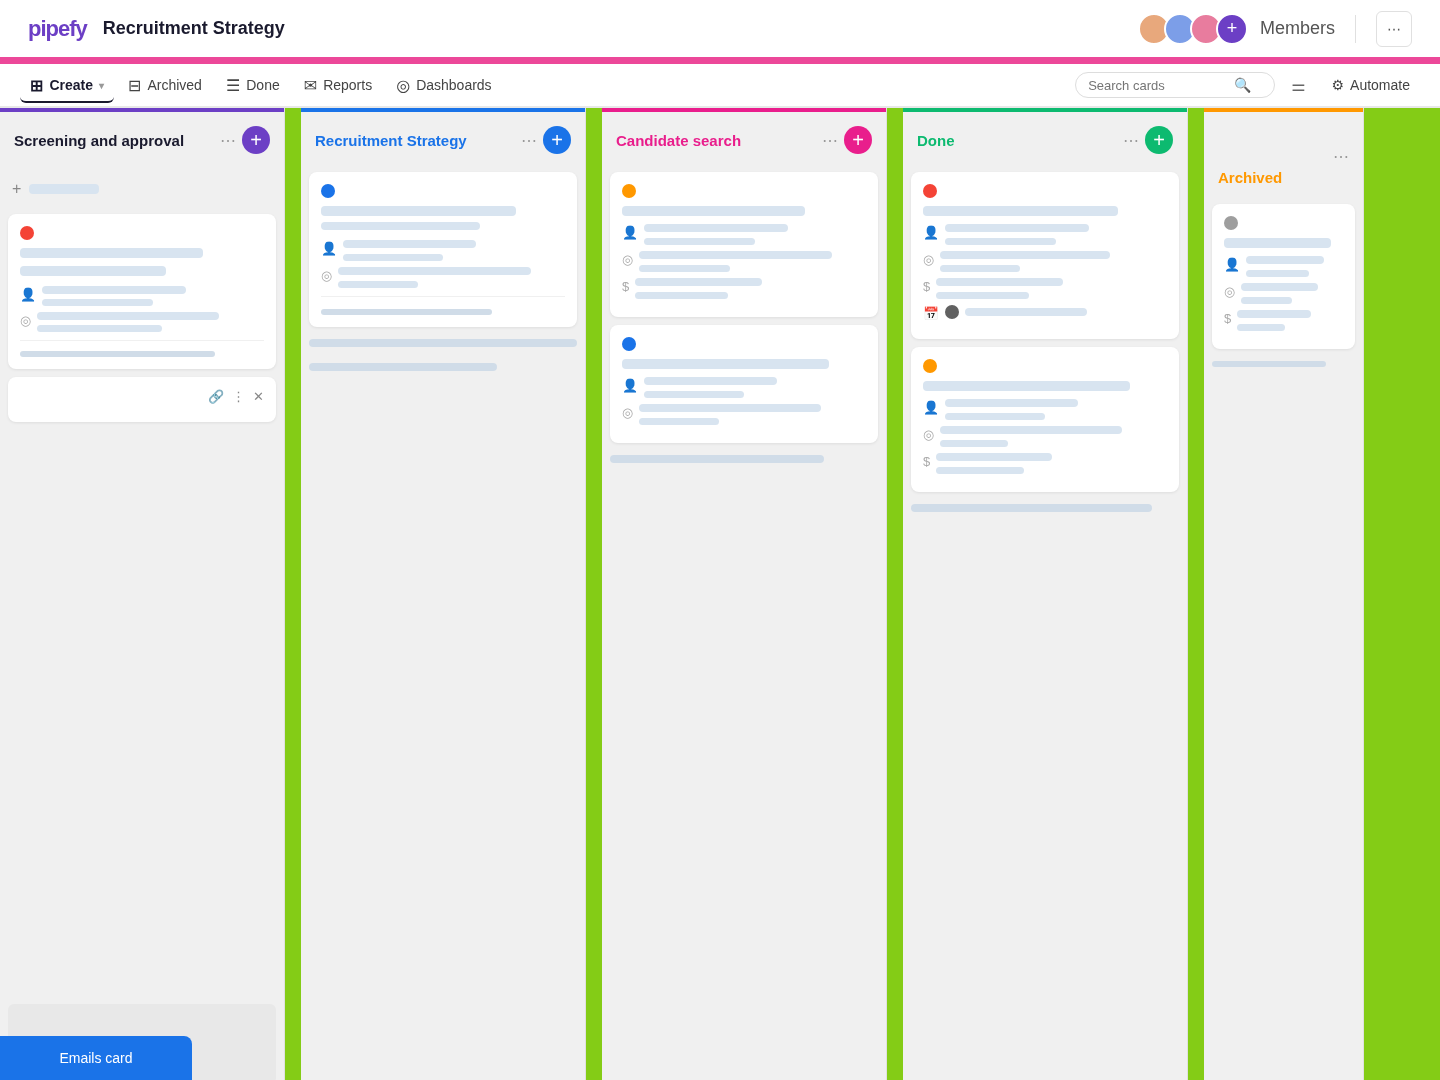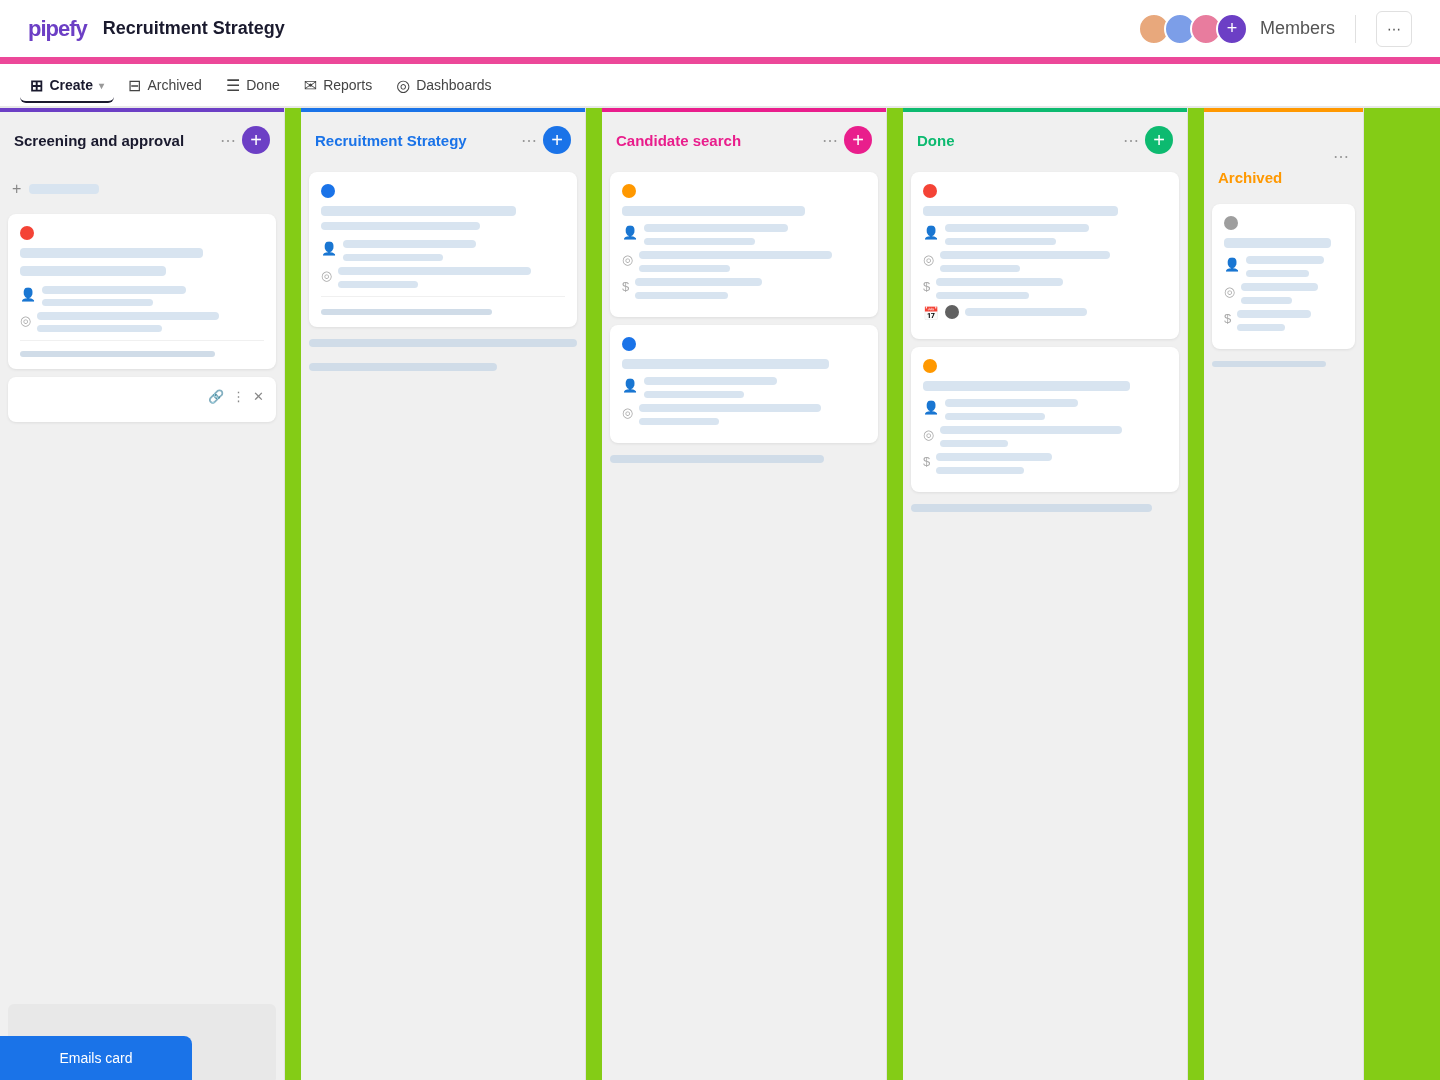--- a/index.html
+++ b/index.html
@@ -127,20 +127,33 @@
     <span>Done</span>
   </div>
   <div class="toolbar-item">
     <span class="toolbar-icon">✉</span>
     <span>Reports</span>
   </div>
   <div class="toolbar-item">
     <span class="toolbar-icon">◎</span>
     <span>Dashboards</span>
   </div>
+  <div class="toolbar-right">
+    <div class="search-bar">
+      <input type="text" placeholder="Search cards" style="">
+      <span style="color:#999;font-size:14px;">🔍</span>
+    </div>
+    <div class="filter-btn">
+      <span style="font-size:16px;color:#666;">⚌</span>
+    </div>
+    <div class="automate-btn">
+      <span style="font-size:14px;">⚙</span>
+      <span>Automate</span>
+    </div>
+  </div>
 </div>
 
 <div class="board">
 
   <div class="column col-screening">
     <div class="col-top-bar"></div>
     <div class="column-header">
       <span class="column-title">Screening and approval</span>
       <span class="column-menu">⋯</span>
       <div class="column-add" style="background:#6c3fc5;">+</div>

